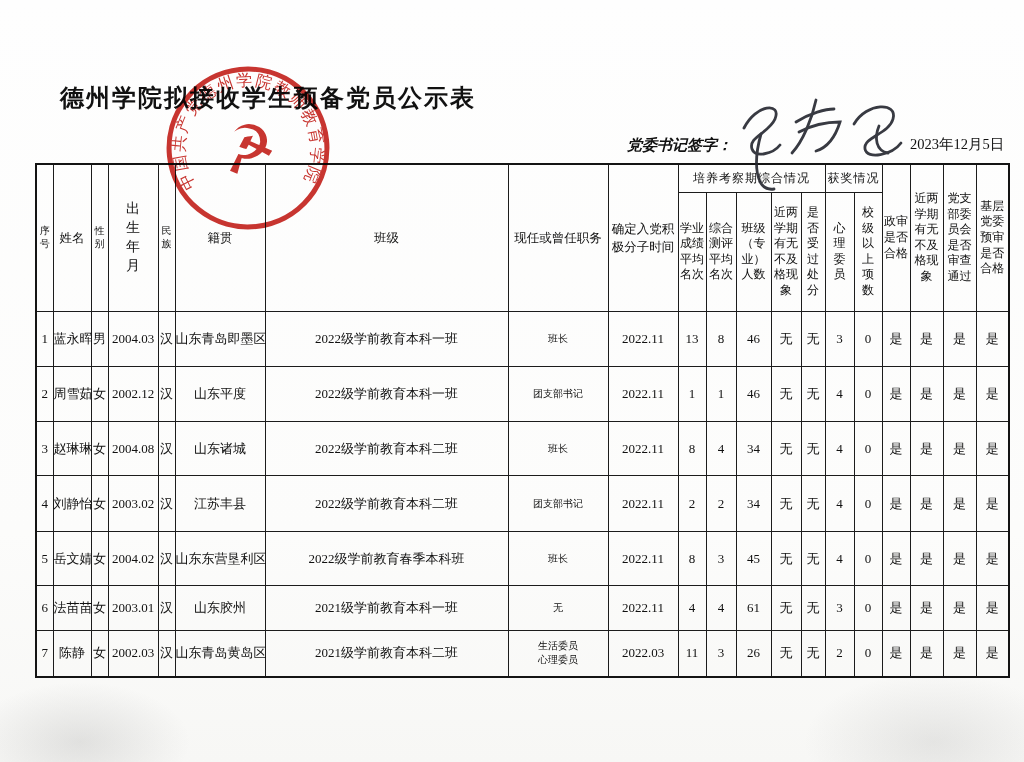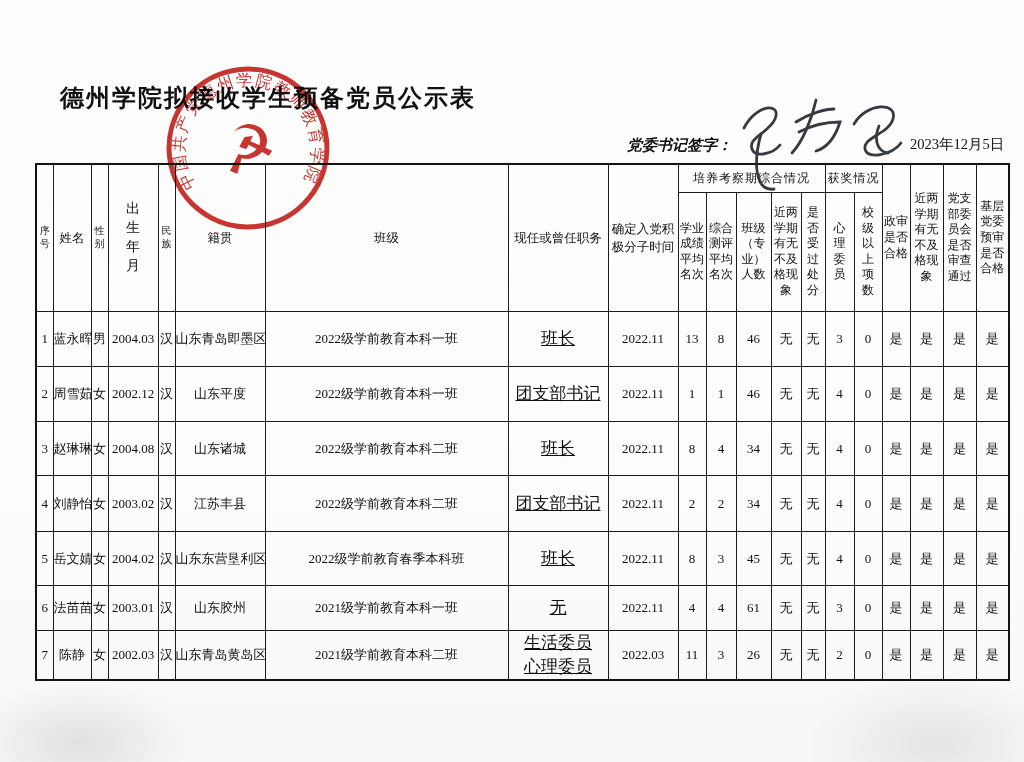--- a/index.html
+++ b/index.html
@@ -34,21 +34,21 @@
   }
   .rec thead th{font-size:12.5px;line-height:1.35;}
   .rec .grp{height:27px;font-size:12px;letter-spacing:1px;}
   .rec .band2 th{height:118px;}
   .v2{display:inline-block;width:25px;font-size:12px;line-height:1.3;line-break:anywhere;text-align:center;}
   .v1{display:inline-block;width:13px;font-size:12px;line-height:1.3;line-break:anywhere;text-align:center;}
   .h1c{display:inline-block;width:13px;font-size:10px;line-height:1.35;line-break:anywhere;}
   .w26{display:inline-block;width:27px;font-size:14px;line-height:1.35;line-break:anywhere;}
   .hblk{display:inline-block;width:64px;font-size:12.5px;line-height:1.45;line-break:anywhere;}
   .rec tbody td{font-size:13px;white-space:nowrap;overflow:visible;}
-  .rec tbody td.wrapcell{white-space:pre-line;font-size:17px;line-height:1.4;text-decoration:underline;}
+  .rec tbody td.wrapcell{white-space:pre-line;font-size:10px;line-height:1.4;}
   .rec tbody tr{height:55px;}
   .rec tbody tr:nth-child(3){height:54px;}
   .rec tbody tr:nth-child(4){height:56px;}
   .rec tbody tr:nth-child(5){height:54px;}
   .rec tbody tr:nth-child(6){height:45px;}
   .rec tbody tr:nth-child(7){height:46px;}
 
   .stamp{position:absolute;left:162px;top:62px;width:172px;height:172px;
     mix-blend-mode:multiply;opacity:.92;z-index:4;pointer-events:none;}
   .stamp text{font-family:"DejaVu Sans",sans-serif;}

